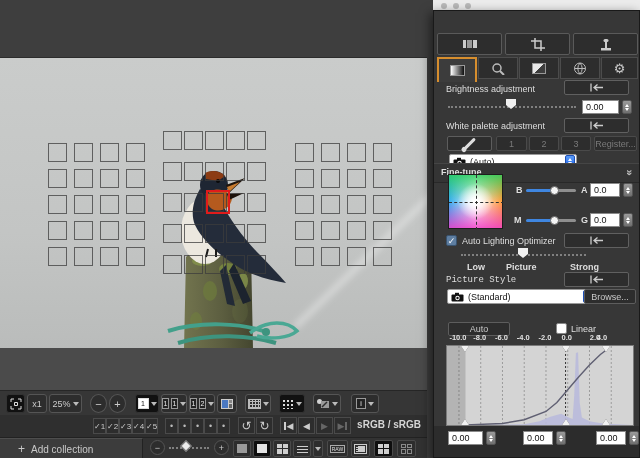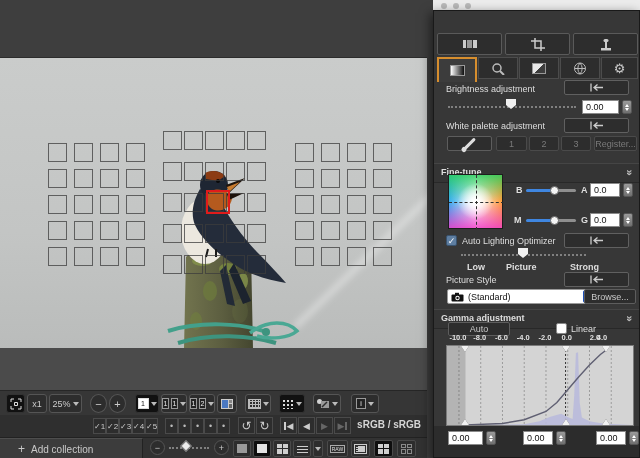--- a/index.html
+++ b/index.html
@@ -530,20 +530,33 @@
           <path d="M3,0.5 V8.5 M15,4.5 H6 M9.5,1.5 L6,4.5 L9.5,7.5" stroke="#ccc" stroke-width="1.3" fill="none"></path>
         </svg>
     </div>
     <div class="pal-btn" style="left:13px; top:125px; width:45px;">
         <span class="eyedrop"></span>
       </div>
     <div class="pal-btn dim" style="left:62px; top:125px; width:31px;">1</div>
     <div class="pal-btn dim" style="left:95px; top:125px; width:30px;">2</div>
     <div class="pal-btn dim" style="left:127px; top:125px; width:30px;">3</div>
     <div class="pal-btn dim" style="left:160px; top:125px; width:43px;">Register...</div>
+    <div class="select" style="left:15px; top:143px; width:128px;">
+      <svg class="cam" width="13" height="10">
+          <rect x="0.5" y="2.5" width="12" height="7" rx="1" fill="#111"></rect>
+          <rect x="4" y="0.8" width="4" height="2.5" fill="#111"></rect>
+          <circle cx="6.5" cy="6" r="2.2" fill="#fff"></circle>
+          <circle cx="6.5" cy="6" r="1.2" fill="#111"></circle>
+        </svg>
+      <span>(Auto)</span>
+      <div class="stepper blue">
+          <i class="up"></i>
+          <i class="dn"></i>
+        </div>
+    </div>
 
     <div class="sechead" style="top:147px; top:152px;">
       <span class="pal-label">Fine-tune</span>
       <span class="chev2">»</span>
     </div>
     <div class="wbgrid">
       <div class="wb-cross-v"></div>
       <div class="wb-cross-h"></div>
     </div>
     <span class="pal-label" style="left:82px; top:174px; font-weight:bold;">B</span>
@@ -572,45 +585,41 @@
       <svg width="18" height="9">
           <path d="M3,0.5 V8.5 M15,4.5 H6 M9.5,1.5 L6,4.5 L9.5,7.5" stroke="#ccc" stroke-width="1.3" fill="none"></path>
         </svg>
     </div>
     <div class="dot-track" style="left:27px; top:243px; width:125px;"></div>
     <div class="pent" style="left:84px; top:237px;"></div>
     <span class="pal-label" style="left:33px; top:251px; font-weight:bold;">Low</span>
     <span class="pal-label" style="left:72px; top:251px; font-weight:bold;">Picture</span>
     <span class="pal-label" style="left:136px; top:251px; font-weight:bold;">Strong</span>
 
-    <span class="pal-label" style="left:12px; top:264px;">Picture Style</span>
+    <span class="pal-label" style="left:12px; top:264px;font-family:Liberation Mono, monospace;">Picture Style</span>
     <div class="reset" style="left:130px; top:261px;">
       <svg width="18" height="9">
           <path d="M3,0.5 V8.5 M15,4.5 H6 M9.5,1.5 L6,4.5 L9.5,7.5" stroke="#ccc" stroke-width="1.3" fill="none"></path>
         </svg>
     </div>
     <div class="select" style="left:13px; top:278px; width:148px;">
       <svg class="cam" width="13" height="10">
           <rect x="0.5" y="2.5" width="12" height="7" rx="1" fill="#111"></rect>
           <rect x="4" y="0.8" width="4" height="2.5" fill="#111"></rect>
           <circle cx="6.5" cy="6" r="2.2" fill="#fff"></circle>
           <circle cx="6.5" cy="6" r="1.2" fill="#111"></circle>
         </svg>
       <span>(Standard)</span>
       <div class="stepper blue">
           <i class="up"></i>
           <i class="dn"></i>
         </div>
     </div>
     <div class="pal-btn" style="left:150px; top:278px; width:52px;">Browse...</div>
 
-    <div class="sechead" style="top:298px;">
-      <span class="pal-label">Gamma adjustment</span>
-      <span class="chev2">»</span>
-    </div>
     <div class="pal-btn" style="left:14px; top:311px; width:62px; height:14px;">Auto</div>
     <div class="cb empty" style="left:122px; top:312px;"></div>
     <span class="pal-label" style="left:137px; top:313px;">Linear</span>
 
     <div id="tick-row">
         <span class="tick" style="left: 12.9649px;">-10.0</span>
         <span class="tick" style="left: 34.7193px;">-8.0</span>
         <span class="tick" style="left: 56.4737px;">-6.0</span>
         <span class="tick" style="left: 78.2281px;">-4.0</span>
         <span class="tick" style="left: 99.9825px;">-2.0</span>

